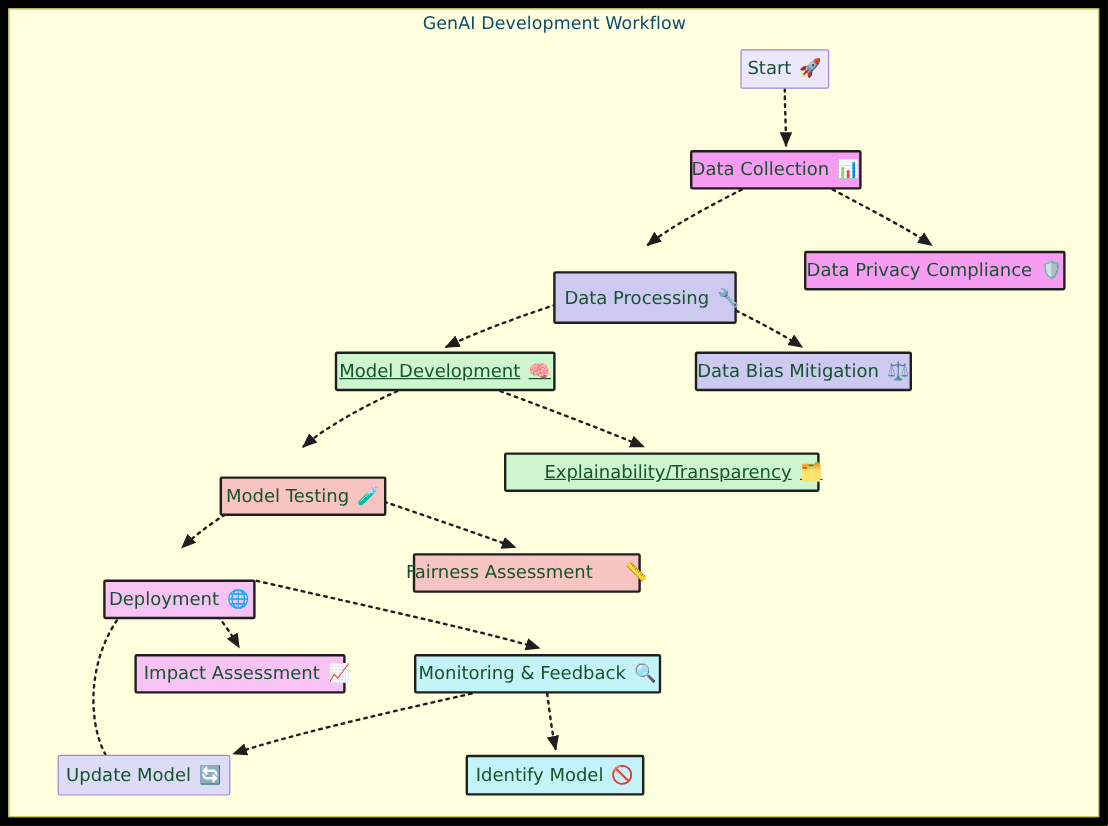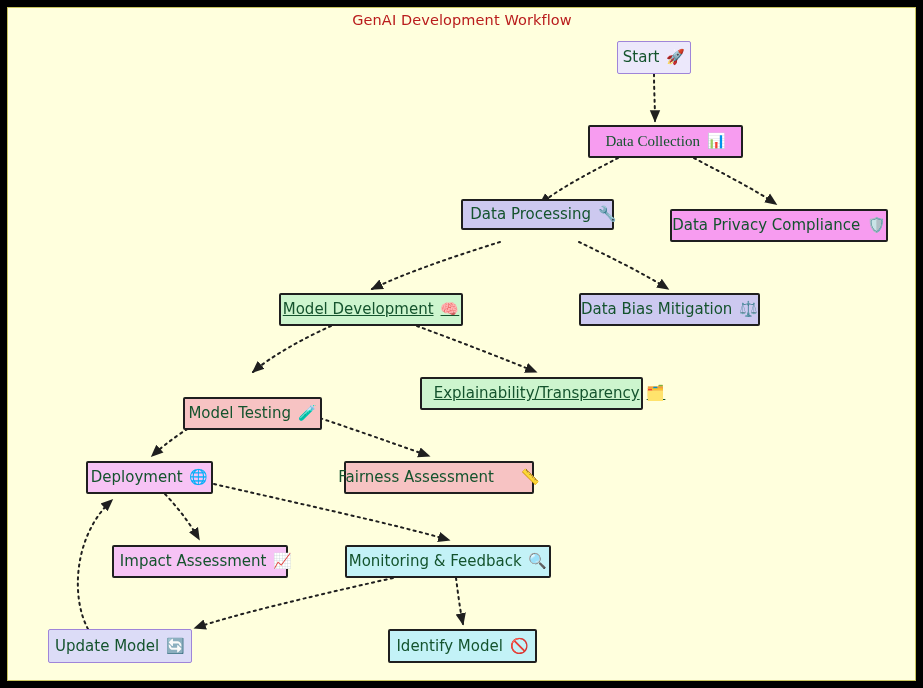--- a/index.html
+++ b/index.html
@@ -44,21 +44,21 @@
     height: 673px;
     pointer-events: none;
   }
   #diagram-title {
     position: absolute;
     left: 0;
     top: 4px;
     width: 908px;
     text-align: center;
     font-size: 14.5px;
-    color: #b91c1c;
+    color: #0c4a6e;
     letter-spacing: 0.1px;
   }
   .node {
     position: absolute;
     box-sizing: border-box;
     display: flex;
     align-items: center;
     justify-content: center;
     white-space: nowrap;
     font-size: 15px;
@@ -114,49 +114,49 @@
             <path d="M 448,570 C 450,585 452,602 455,616" fill="none" stroke="#1f1f1f" stroke-width="2" stroke-linecap="round" stroke-dasharray="2.2,4.2" marker-end="url(#arrow)"></path>
             <path d="M 80,621 C 63,590 65,528 104,492" fill="none" stroke="#1f1f1f" stroke-width="2" stroke-linecap="round" stroke-dasharray="2.2,4.2" marker-end="url(#arrow)"></path>
           </g>
       </svg>
 
       <div id="nodes-group">
           <div class="node style-start" style="left: 609px; top: 33px; width: 74px; height: 33px;">
             <span class="node-label">Start</span>
             <span class="node-icon">🚀</span>
           </div>
-          <div class="node style-magenta" style="left: 580px; top: 117px; width: 155px; height: 33px; font-family: Liberation Serif, serif;">
+          <div class="node style-magenta" style="left: 567px; top: 117px; width: 143px; height: 33px;">
             <span class="node-label">Data Collection</span>
             <span class="node-icon">📊</span>
           </div>
-          <div class="node style-lav" style="left: 453px; top: 191px; width: 153px; height: 31px; padding-left: 12px;">
+          <div class="node style-lav" style="left: 453px; top: 218px; width: 153px; height: 44px; padding-left: 12px;">
             <span class="node-label">Data Processing</span>
             <span class="node-icon">🔧</span>
           </div>
           <div class="node style-magenta" style="left: 662px; top: 201px; width: 218px; height: 33px;">
             <span class="node-label">Data Privacy Compliance</span>
             <span class="node-icon">🛡️</span>
           </div>
           <div class="node style-green" style="left: 271px; top: 285px; width: 184px; height: 33px;">
             <span class="node-label">Model Development</span>
             <span class="node-icon">🧠</span>
           </div>
           <div class="node style-lav" style="left: 571px; top: 285px; width: 181px; height: 33px;">
             <span class="node-label">Data Bias Mitigation</span>
             <span class="node-icon">⚖️</span>
           </div>
           <div class="node style-salmon" style="left: 175px; top: 369px; width: 139px; height: 33px; margin-top: 20px;">
             <span class="node-label">Model Testing</span>
             <span class="node-icon">🧪</span>
           </div>
-          <div class="node style-green" style="left: 412px; top: 369px; width: 223px; height: 33px; padding-left: 36px;">
+          <div class="node style-green" style="left: 412px; top: 369px; width: 263px; height: 33px; padding-left: 36px;">
             <span class="node-label">Explainability/Transparency</span>
             <span class="node-icon">🗂️</span>
           </div>
-          <div class="node style-plum" style="left: 78px; top: 453px; width: 127px; height: 33px;">
+          <div class="node style-plum" style="left: 78px; top: 475px; width: 127px; height: 33px;">
             <span class="node-label">Deployment</span>
             <span class="node-icon">🌐</span>
           </div>
           <div class="node style-salmon" style="left: 336px; top: 453px; width: 190px; height: 33px; gap: 20px;">
             <span class="node-label">Fairness Assessment</span>
             <span class="node-icon">📏</span>
           </div>
           <div class="node style-plum" style="left: 104px; top: 537px; width: 176px; height: 33px; padding-left: 12px;">
             <span class="node-label">Impact Assessment</span>
             <span class="node-icon">📈</span>

